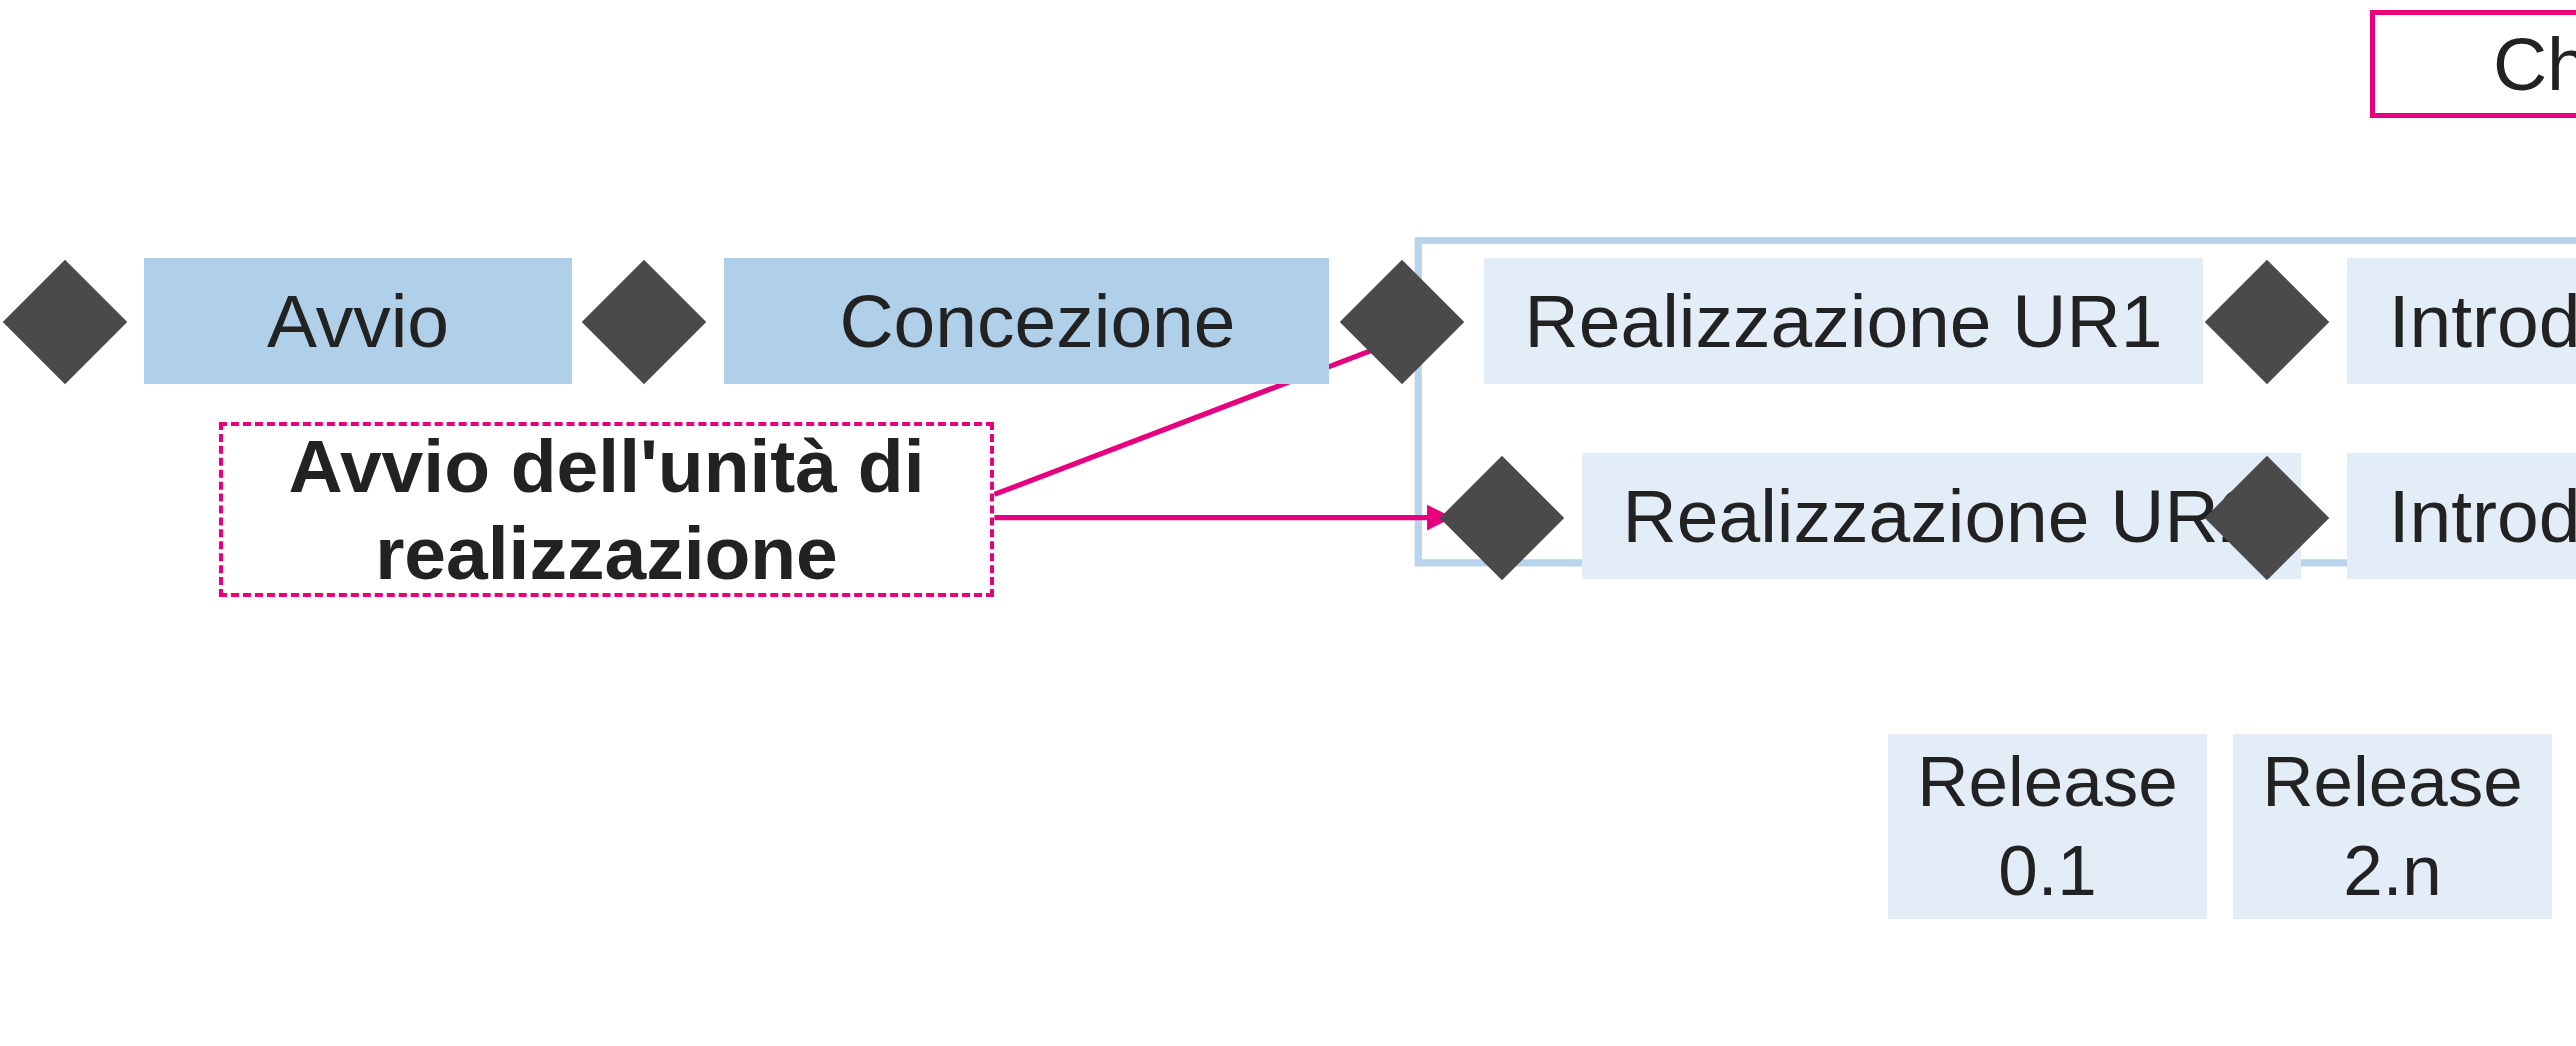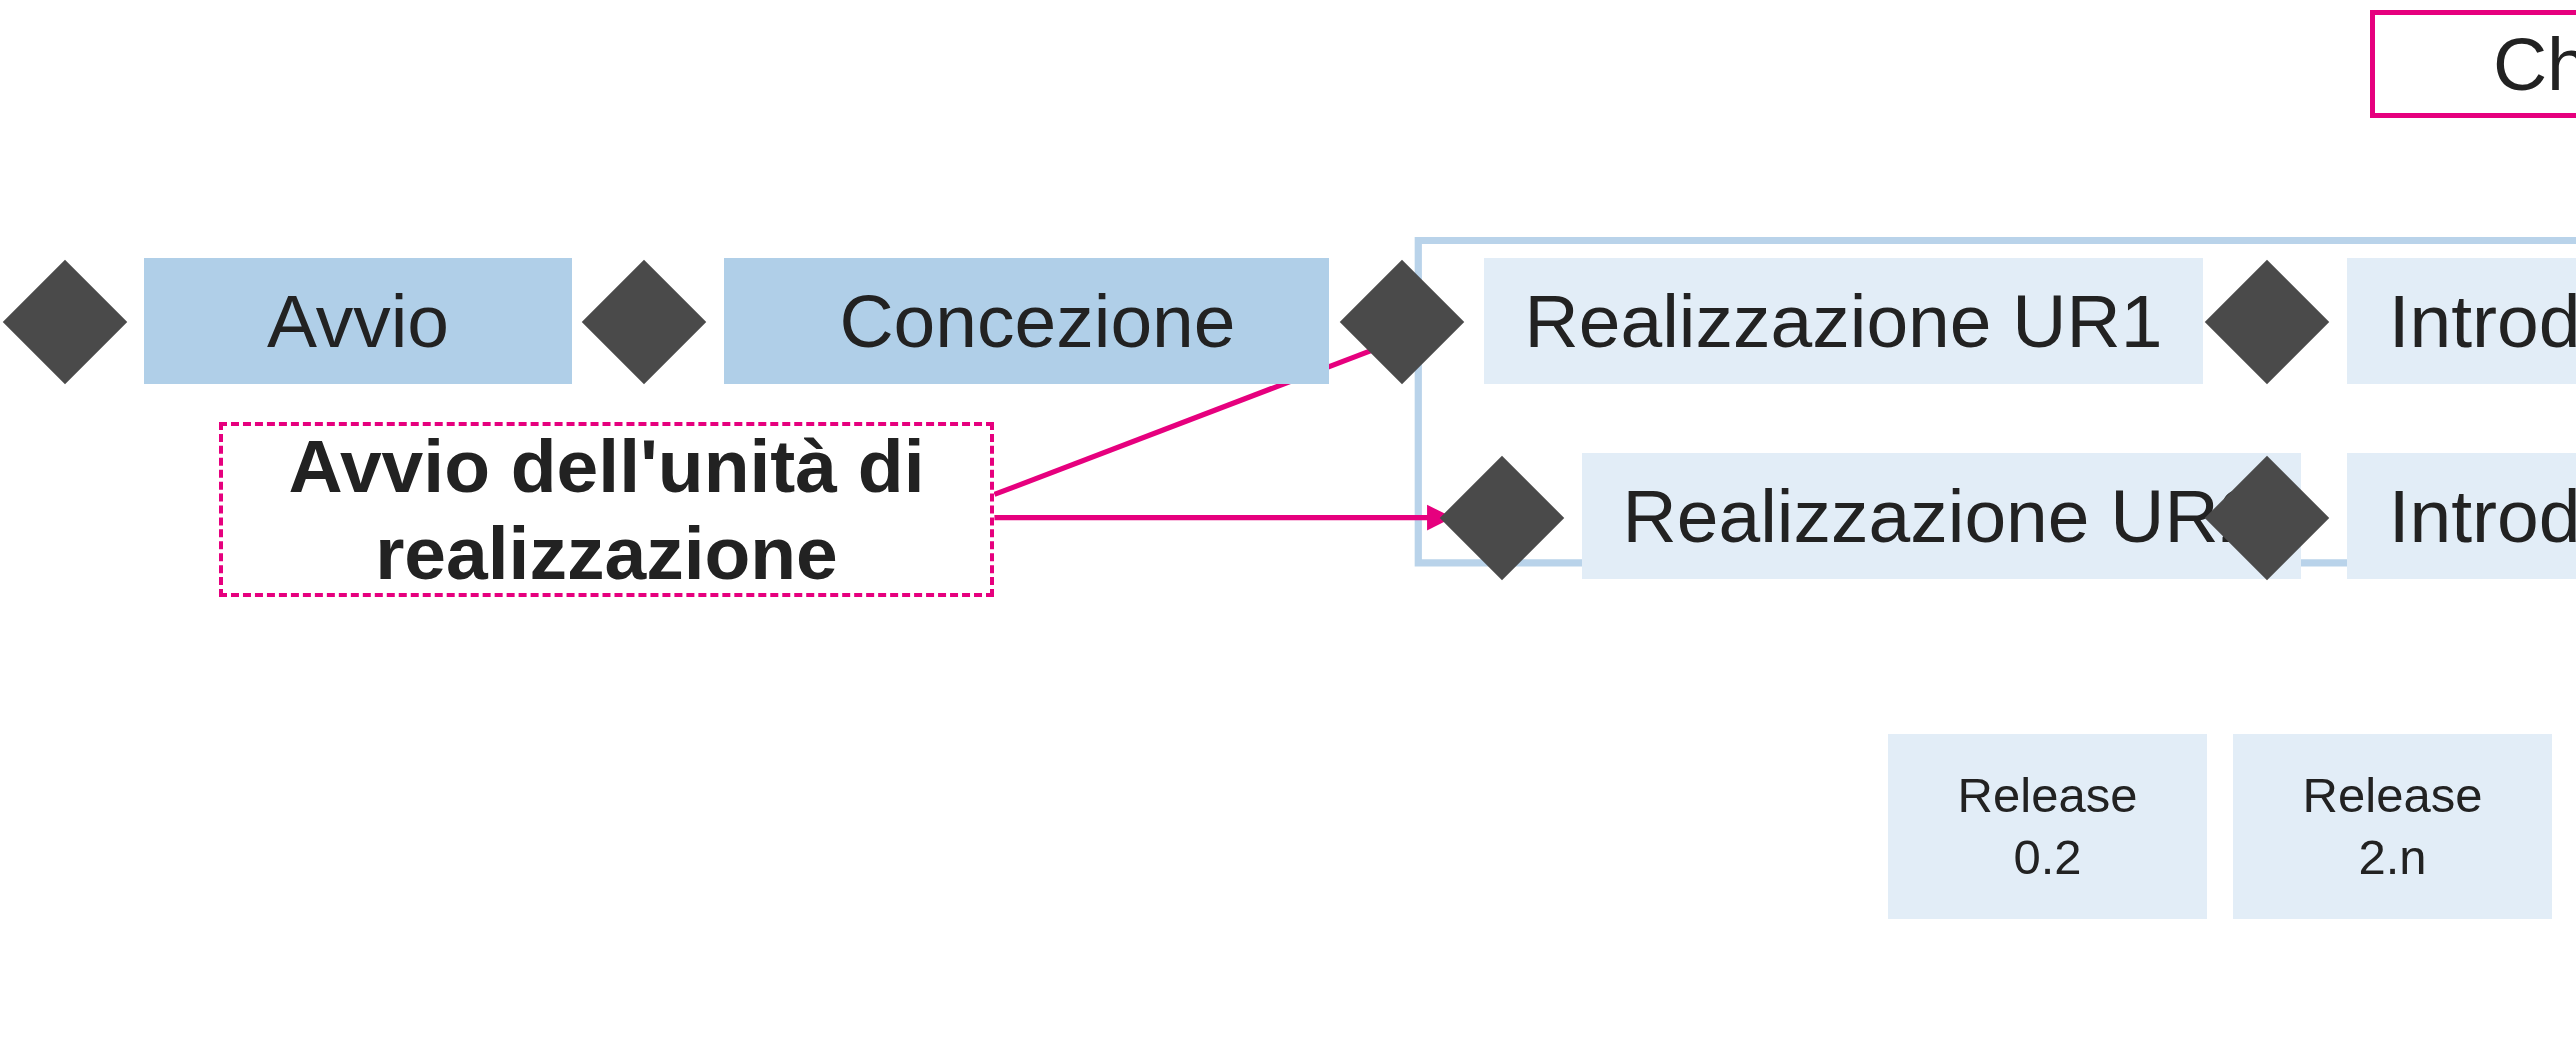--- a/index.html
+++ b/index.html
@@ -59,21 +59,21 @@
     width: 3383px; height: 1046px;
     pointer-events: none;
   }
   .release {
     position: absolute;
     display: flex;
     flex-direction: column;
     align-items: center;
     justify-content: center;
     background: var(--phase-light);
-    font-size: 49px;
+    font-size: 71px;
     line-height: 1.25;
     padding: 15.5px 15.5px;
   }
 </style>
 </head>
 <body>
 
 <div class="canvas">
 
   <svg class="overlay" viewBox="0 0 6567 2031" width="3383" height="1046">
@@ -132,21 +132,21 @@
   </div>
 
   <div class="diamond" style="left:2223px; top:474px;"></div>
 
   <div class="box phase-light" style="left:2347px; top:453px; width:667px; height:126px;">
     <span>Introduzione UR2</span>
   </div>
 
   <div class="release" style="left:1888px; top:734px; width:319px; height:185px;">
     <span>Release</span>
-    <span>0.2</span>
+    <span>0.1</span>
   </div>
   <div class="release" style="left:2233px; top:734px; width:319px; height:185px;">
     <span>Release</span>
     <span>2.n</span>
   </div>
 
 </div>
 
 
 </body></html>

